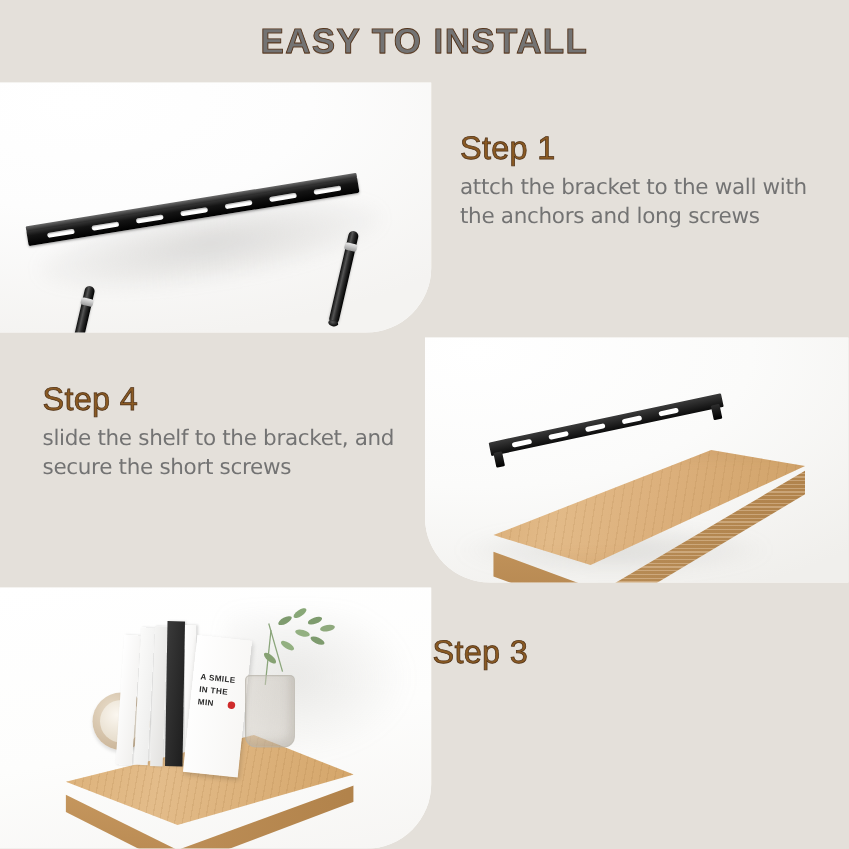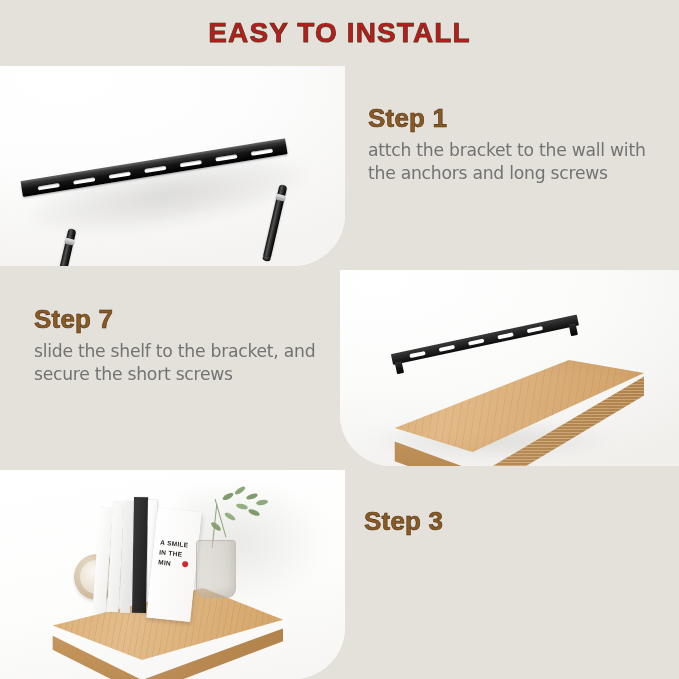--- a/index.html
+++ b/index.html
@@ -33,21 +33,21 @@
     height: 66px;
     display: flex;
     align-items: center;
     justify-content: center;
   }
   .title-text {
     font-family: "Liberation Sans", sans-serif;
     font-weight: bold;
     font-size: 28px;
     letter-spacing: 1.1px;
-    color: #b91c1c;
+    color: #737373;
     -webkit-text-stroke: 0.7px #53331a;
     text-shadow: 0 1px 0 rgba(83,51,26,0.35);
   }
 
   
   .panel {
     position: absolute;
     overflow: hidden;
   }
 
@@ -72,25 +72,25 @@
 
   .photo {
     position: absolute;
     inset: 0;
   }
 
   
   .step-block { position: absolute; }
   .step-1 { left: 368px; top: 104px; width: 300px; }
   .step-2 { left: 34px;  top: 305px; width: 300px; }
-  .step-3 { left: 364px; top: 507px; width: 302px; }
+  .step-3 { left: 346px; top: 507px; width: 302px; }
 
   .step-head {
     font-family: "Liberation Sans", sans-serif;
-    font-weight: bold;
+    font-weight: normal;
     font-size: 26px;
     color: #8a5a23;
     -webkit-text-stroke: 0.6px #4f3116;
     letter-spacing: 0.2px;
     line-height: 1.08;
     margin-bottom: 7px;
   }
   .step-body {
     font-family: "DejaVu Sans", sans-serif;
     font-size: 17.2px;
@@ -340,21 +340,21 @@
         <div class="p2-btab" style="left:180px; top:8px"></div>
       </div>
 
       <div class="p2-board-top"></div>
       <div class="p2-board-front"></div>
       <div class="p2-board-edge"></div>
     </div>
   </div>
 
   <div class="step-block step-2">
-    <div class="step-head">Step 7</div>
+    <div class="step-head">Step 4</div>
     <div class="step-body">slide the shelf to the bracket, and secure the short screws</div>
   </div>
 
   <div class="panel panel-3">
     <div class="photo">
       <div class="p3-bg"></div>
       <div class="p3-wallshadow"></div>
 
       <div class="p3-shelf-top"></div>
       <div class="p3-shelf-edge"></div>

